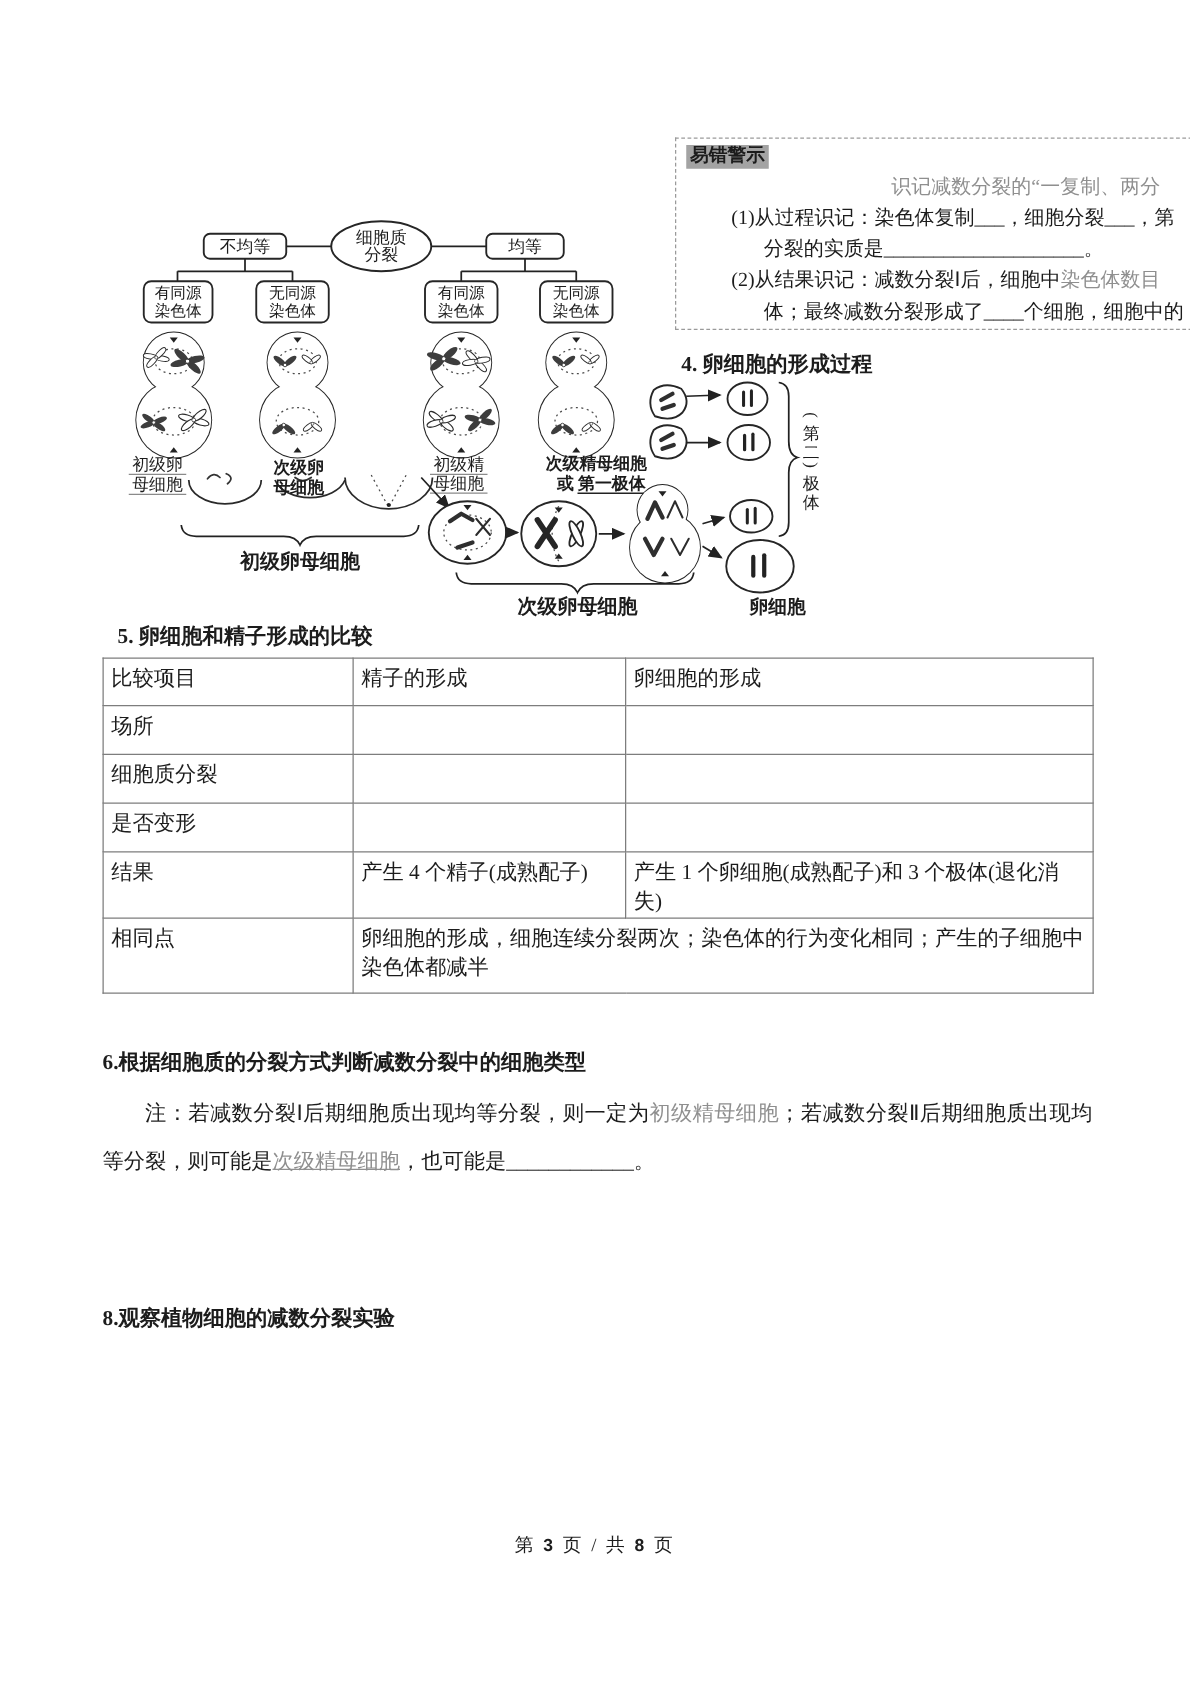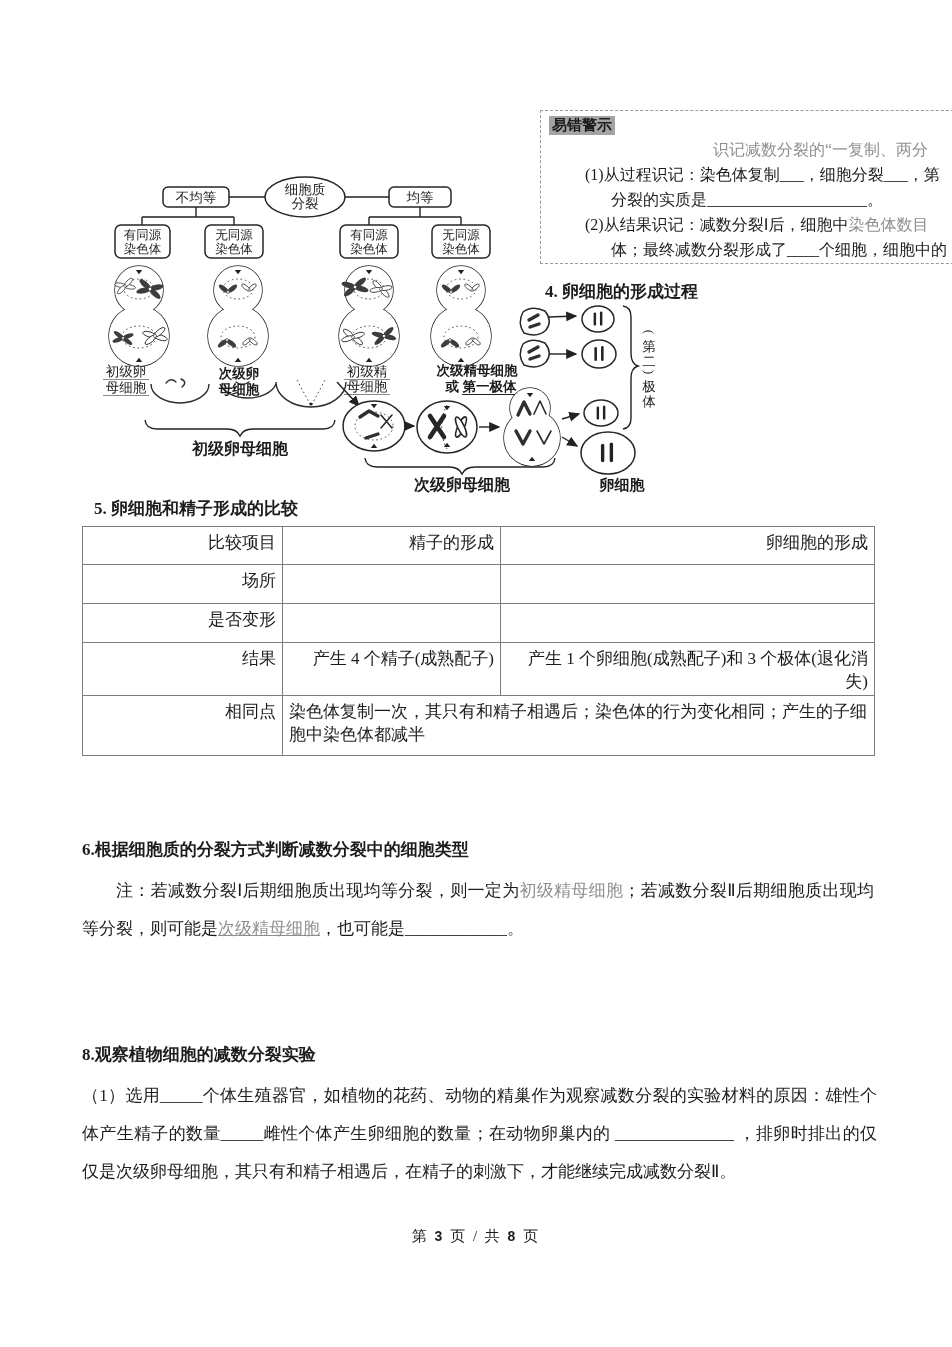--- a/index.html
+++ b/index.html
@@ -19,21 +19,21 @@
   
   .h-bold{position:absolute;font-weight:bold;font-size:17px;white-space:nowrap;font-family:Liberation Serif, serif;}
   .para{position:absolute;font-size:17px;line-height:38px;text-align:justify;}
   .indent2{text-indent:2em;}
   .it{font-style:italic;}
   
   table.cmp{position:absolute;left:82px;top:526px;border-collapse:collapse;
             table-layout:fixed;font-size:17px;}
   table.cmp th,table.cmp td{border:1px solid #7d7d7d;padding:4px 6px 2px 6px;
             vertical-align:top;font-weight:normal;}
-  table.cmp .cen{text-align:right;}
+  table.cmp .cen{text-align:left;}
   table.cmp tr.hr{height:38px;}
   table.cmp tr.rr{height:39px;}
   table.cmp tr.lr{height:60px;}
   
   .footer{position:absolute;left:0;top:1227px;width:100%;text-align:center;
           font-size:15px;letter-spacing:2px;}
   .footer .num{font-weight:bold;font-family:"Liberation Sans",sans-serif;font-size:14px;}
   
   .diagram{position:absolute;left:78px;top:170px;width:600px;height:340px;}
   .diagram text{font-family:"Liberation Serif",serif;fill:#1c1c1c;}
@@ -314,41 +314,45 @@
       <th class="cen">比较项目</th>
       <th class="cen">精子的形成</th>
       <th class="cen">卵细胞的形成</th>
     </tr>
     <tr class="rr">
       <td class="cen">场所</td>
       <td></td>
       <td></td>
     </tr>
     <tr class="rr">
+      <td class="cen">细胞质分裂</td>
+      <td></td>
+      <td></td>
+    </tr>
+    <tr class="rr">
       <td class="cen">是否变形</td>
       <td></td>
       <td></td>
     </tr>
     <tr class="rr">
       <td class="cen">结果</td>
       <td class="cen">产生 4 个精子(成熟配子)</td>
       <td class="cen">产生 1 个卵细胞(成熟配子)和 3 个极体(退化消失)</td>
     </tr>
     <tr class="lr">
       <td class="cen">相同点</td>
-      <td colspan="2">染色体复制一次，其只有和精子相遇后；染色体的行为变化相同；产生的子细胞中染色体都减半</td>
+      <td colspan="2">卵细胞的形成，细胞连续分裂两次；染色体的行为变化相同；产生的子细胞中染色体都减半</td>
     </tr>
   </tbody>
     </table>
 
   <div class="h-bold" style="left:82px;top:838px;">6.根据细胞质的分裂方式判断减数分裂中的细胞类型</div>
   <div class="para indent2" style="left:82px;top:872px;width:792px;">
     <span>注：若减数分裂Ⅰ后期细胞质出现均等分裂，则一定为</span><span class="gray">初级精母细胞</span><span>；若减数分裂Ⅱ后期细胞质出现均等分裂，则可能是</span><span class="gray-u">次级精母细胞</span><span>，也可能是____________。</span>
   </div>
 
   <div class="h-bold" style="left:82px;top:1043px;">8.观察植物细胞的减数分裂实验</div>
-  <div class="para" style="left:82px;top:1077px;width:795px;">（1）选用_____个体生殖器官，如植物的花药、动物的精巢作为观察减数分裂的实验材料的原因：雄性个体产生精子的数量_____雌性个体产生卵细胞的数量；在动物卵巢内的 ______________ ，排卵时排出的仅仅是次级卵母细胞，其只有和精子相遇后，在精子的刺激下，才能继续完成减数分裂Ⅱ。</div>
 
   <div class="footer">
     <span>第 </span><span class="num">3</span><span> 页 / 共 </span><span class="num">8</span><span> 页</span>
   </div>
 
 </div>
 
 </body></html>

